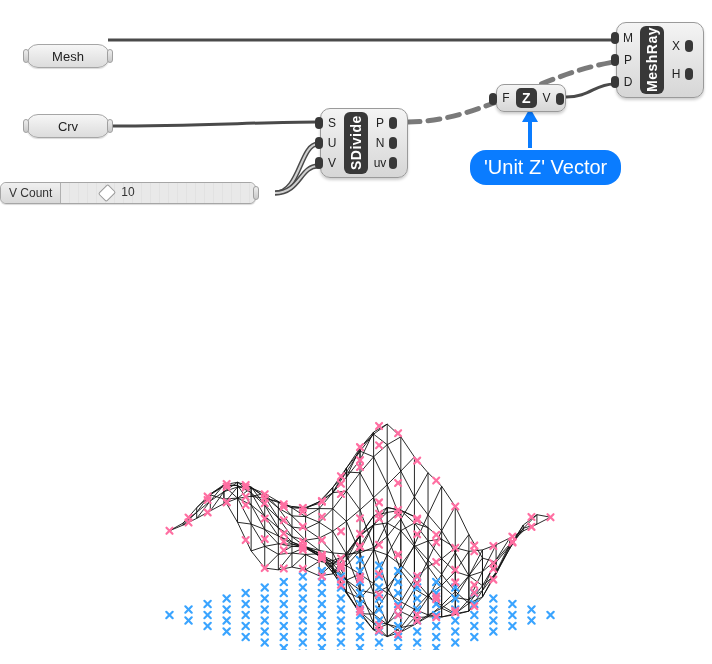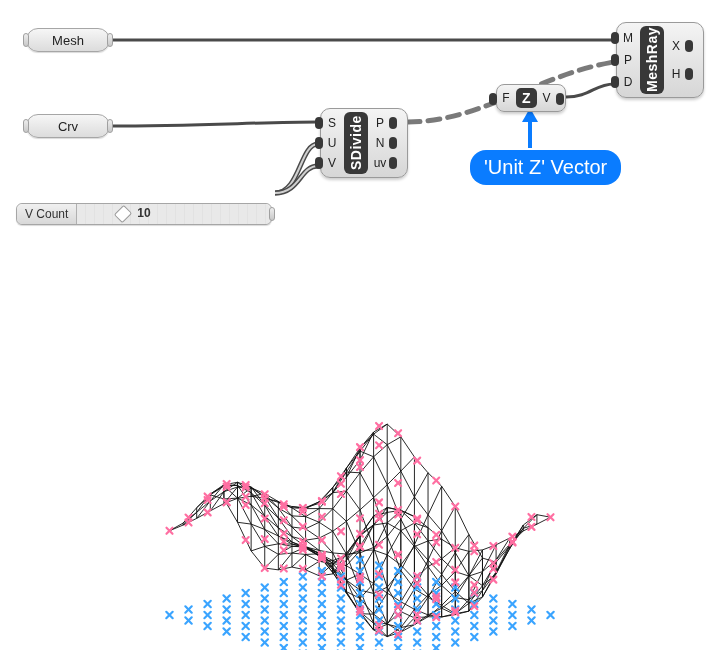--- a/index.html
+++ b/index.html
@@ -55,21 +55,21 @@
     flex: 1; height: 100%; position: relative;
     background: repeating-linear-gradient(90deg,#e9e9e9 0,#e9e9e9 8px,#e2e2e2 8px,#e2e2e2 9px);
     border-radius: 0 6px 6px 0;
   }
   .slider .handle {
     position: absolute; top: 3px; width: 12px; height: 14px;
     background: #fff; border: 1px solid #999; border-radius: 2px;
     transform: rotate(45deg);
   }
   .slider .val {
-    position: absolute; top: 2px; font-size: 12px; color: #333; font-weight: bold;
+    position: absolute; top: 2px; font-size: 12px; color: #333;
   }
   .slider .nub-r {
     position: absolute; right: -4px; top: 3px; width: 6px; height: 14px;
     border-radius: 3px; background: linear-gradient(#eee,#c8c8c8);
     border: 1px solid #a0a0a0;
   }
 
   
   .node {
     position: absolute;
@@ -169,33 +169,33 @@
     <path d="M275 193 C 300 193, 300 166, 318 166" stroke="#d0d0d0" stroke-width="2" fill="none"></path>
 
     <path d="M408 122 C 480 122, 540 74, 614 62" stroke="#7a7a7a" stroke-width="5" fill="none" stroke-dasharray="12 8" stroke-linecap="round"></path>
 
     <path d="M566 97 C 590 97, 595 84, 614 84" stroke="#4a4a4a" stroke-width="3" fill="none"></path>
 
     <line x1="530" y1="148" x2="530" y2="114" stroke="#0a7cff" stroke-width="4"></line>
     <polygon points="530,108 522,122 538,122" fill="#0a7cff"></polygon>
   </svg>
 
-  <div class="capsule" style="left:26px; top:28px; width:84px;justify-content:center;">
+  <div class="capsule" style="left:26px; top:44px; width:84px;justify-content:center;">
     <span class="nub-l"></span>
     <span>Mesh</span>
     <span class="nub-r"></span>
   </div>
 
   <div class="capsule" style="left:26px; top:114px; width:84px;">
     <span class="nub-l"></span>
     <span>Crv</span>
     <span class="nub-r"></span>
   </div>
 
-  <div class="slider" style="left:16px; top:182px; width:256px;margin-top:21px;">
+  <div class="slider" style="left:0; top:182px; width:256px;">
     <div class="lab">V Count</div>
     <div class="track">
       <div class="handle" style="left:40px;"></div>
       <div class="val" style="left:60px;">10</div>
     </div>
     <span class="nub-r"></span>
   </div>
 
   <div class="node" style="left:320px; top:108px; width:88px; height:70px;">
     <div class="col">

